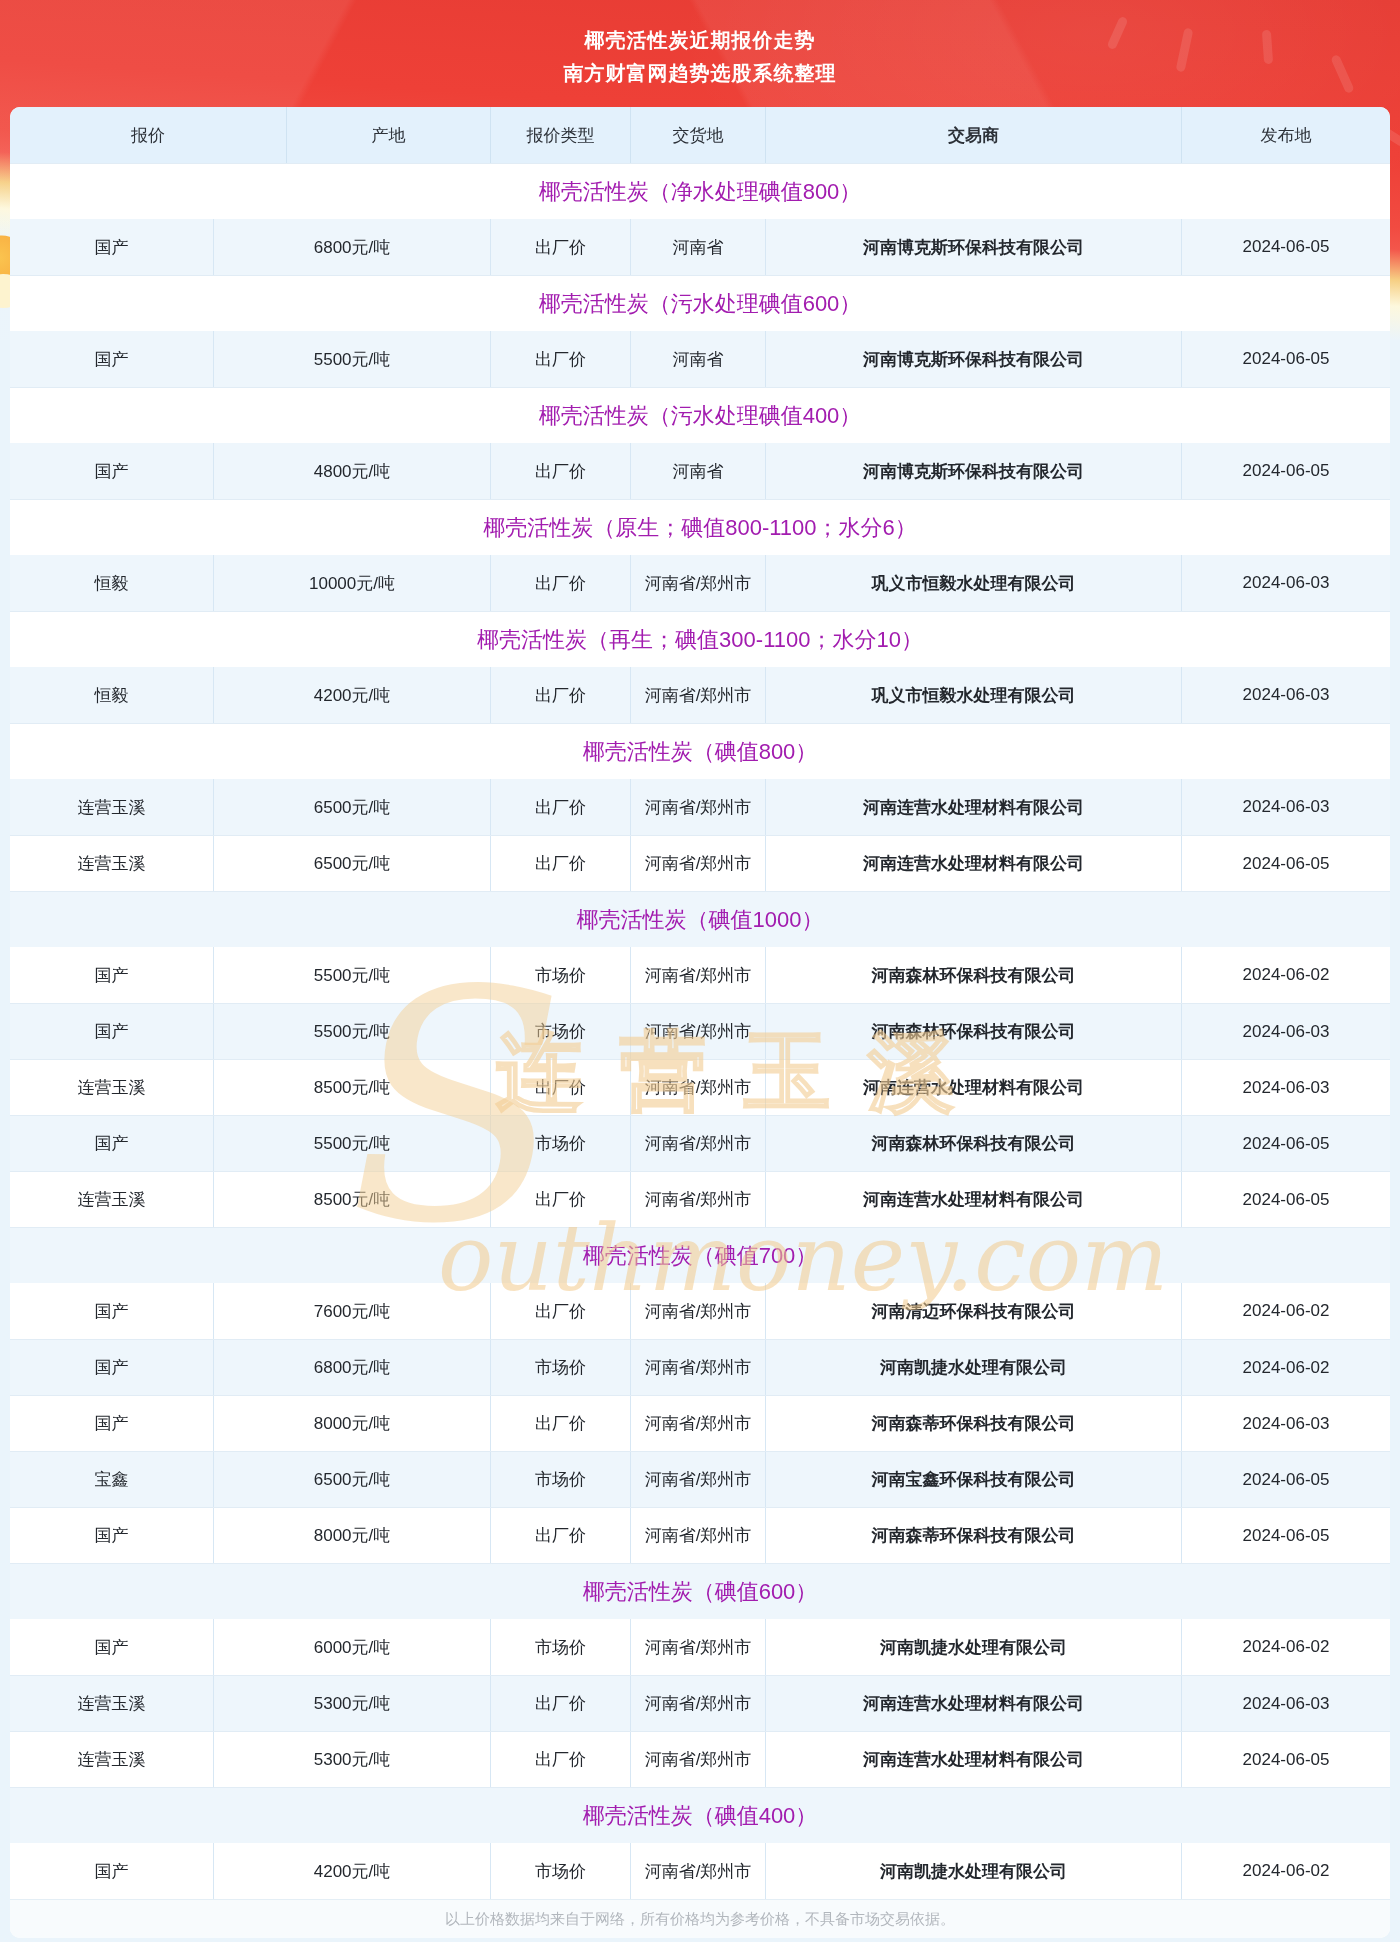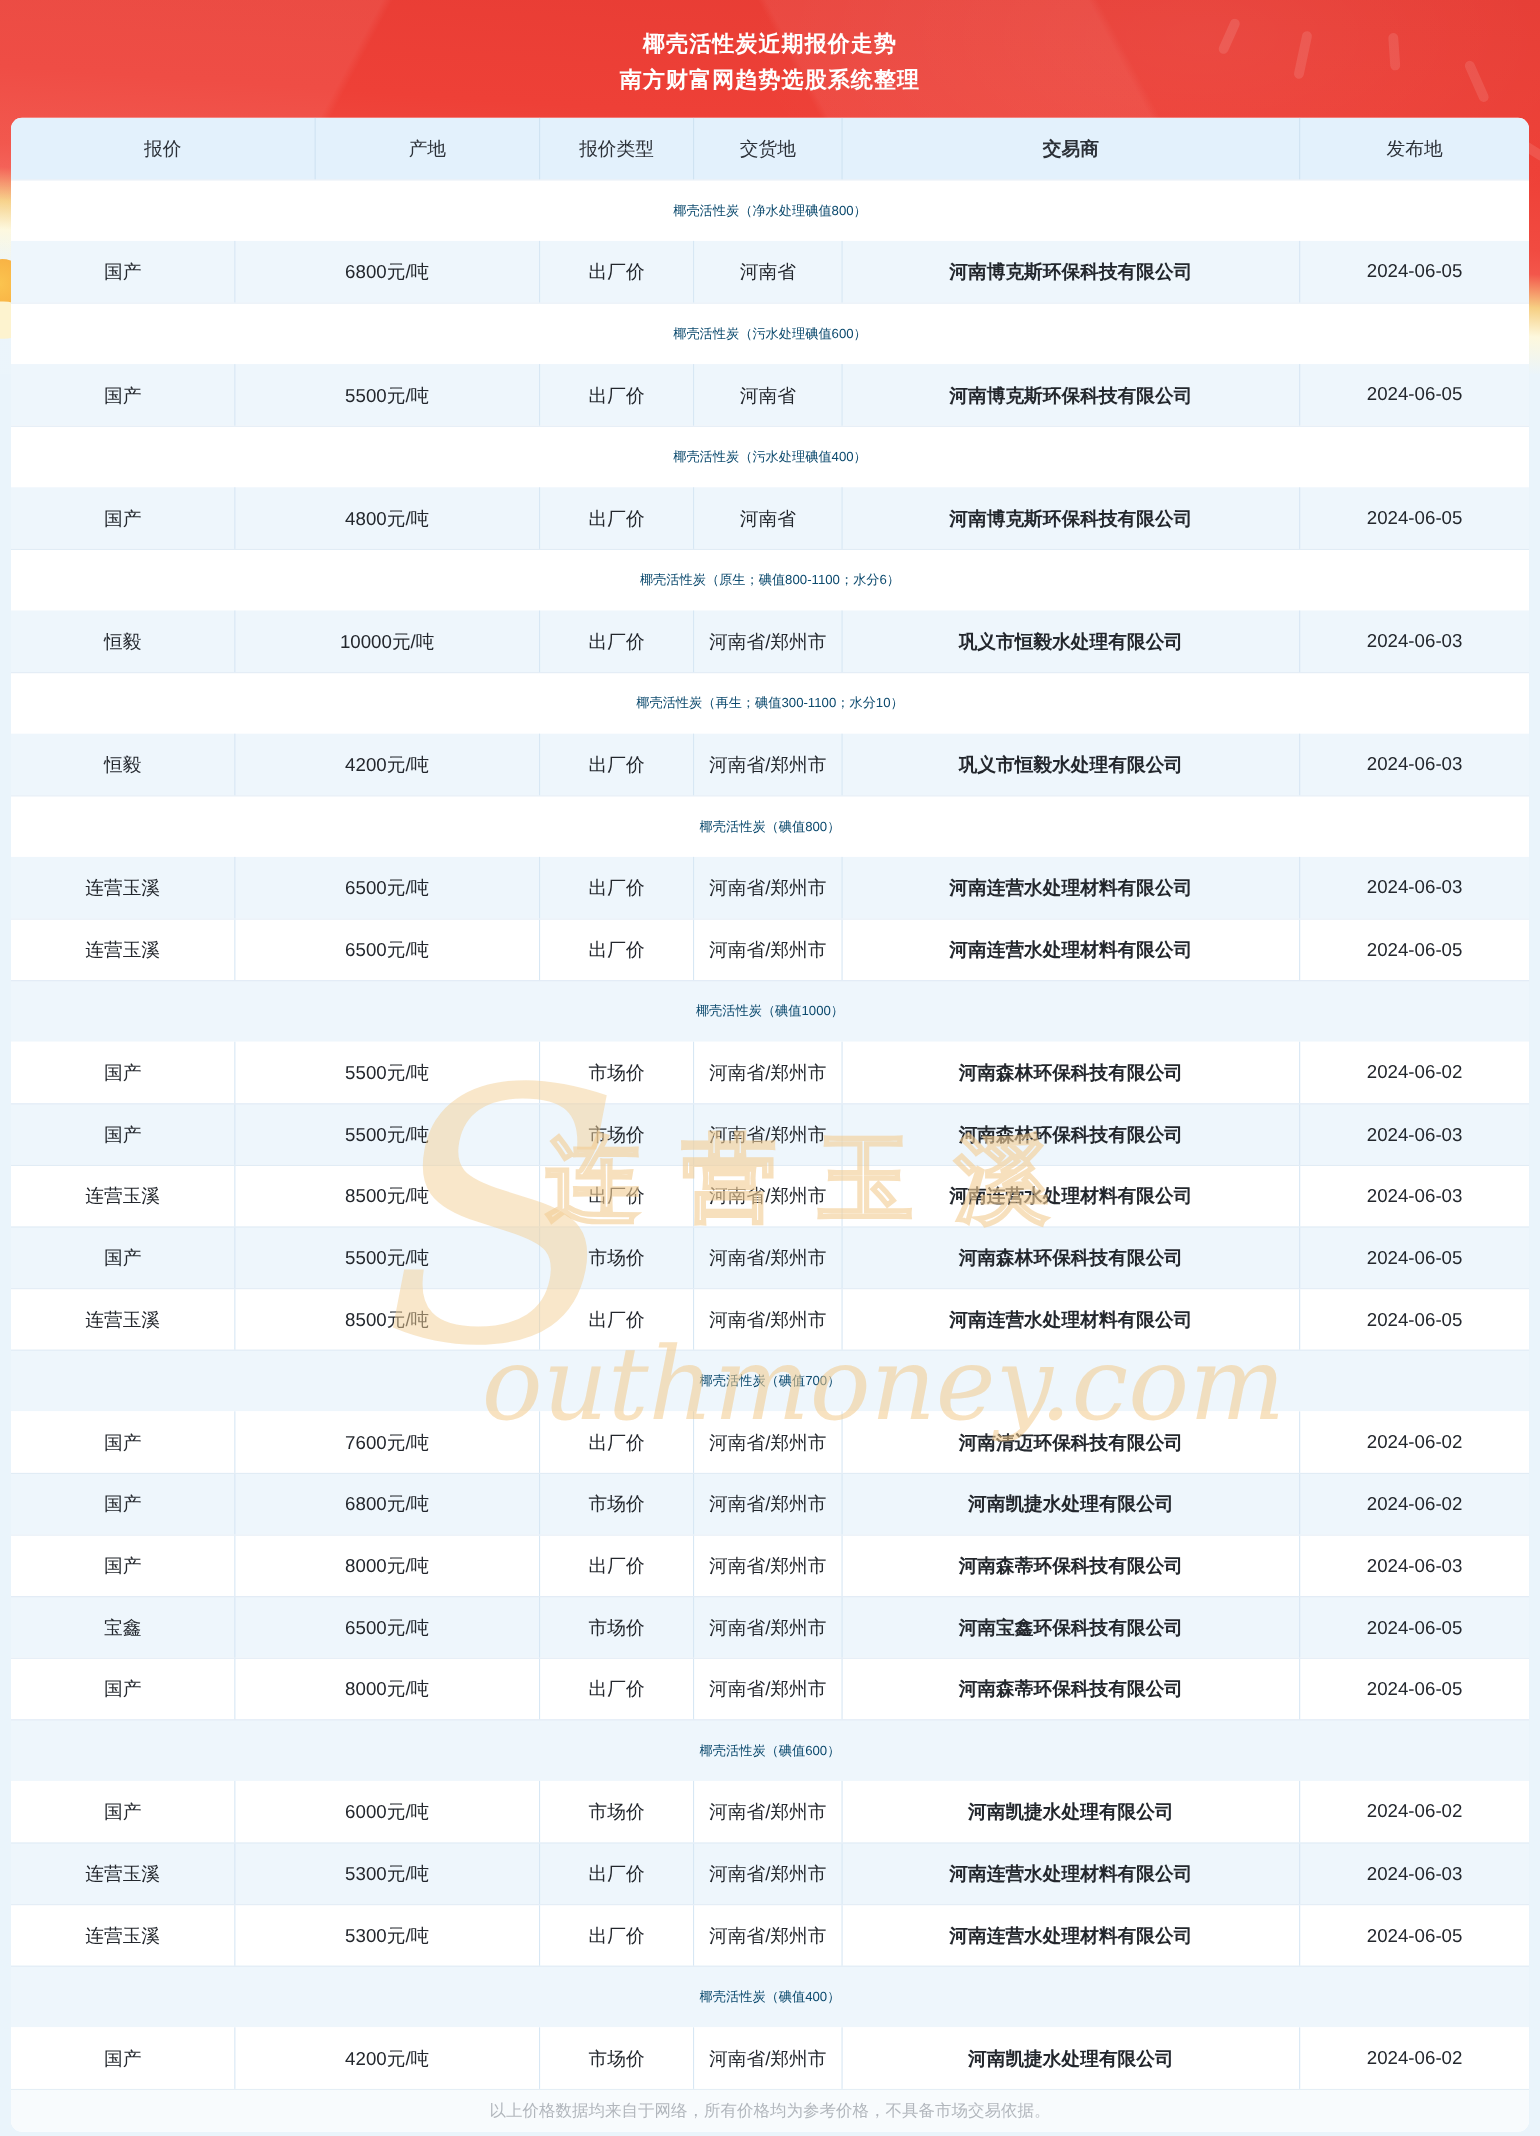--- a/index.html
+++ b/index.html
@@ -49,21 +49,21 @@
   .t-row + .t-row{border-top:1px solid #e1ecf5;}
   .t-cell{
     display:flex;align-items:center;justify-content:center;box-sizing:border-box;
     font-size:17px;color:#23272d;border-right:1px solid #d7e7f4;text-align:center;
   }
   .t-cell:last-child{border-right:none;}
   .c0{width:204px;} .c1{width:277px;} .c2{width:140px;}
   .c3{width:135px;} .c4{width:416px;font-weight:bold;} .c5{width:208px;}
   .t-head .t-cell{color:#2c3138;border-right-color:#cfe3f2;}
   .t-section{display:flex;height:56px;align-items:center;justify-content:center;
-    font-size:12px;color:#0c4a6e;box-sizing:border-box;}
+    font-size:22px;color:#a21caf;box-sizing:border-box;}
   .t-footer{
     display:flex;height:39px;align-items:center;justify-content:center;box-sizing:border-box;
     font-size:15px;color:#b2b7bd;background:#f8fbfd;border-top:1px solid #e4eef5;
   }
   
   .wm{position:absolute;pointer-events:none;z-index:5;white-space:nowrap;}
   .wm-s{
     left:348px;top:958px;font-family:"DejaVu Serif","Liberation Serif",serif;
     font-style:italic;font-size:318px;line-height:300px;
     color:rgba(244,208,150,0.50);

